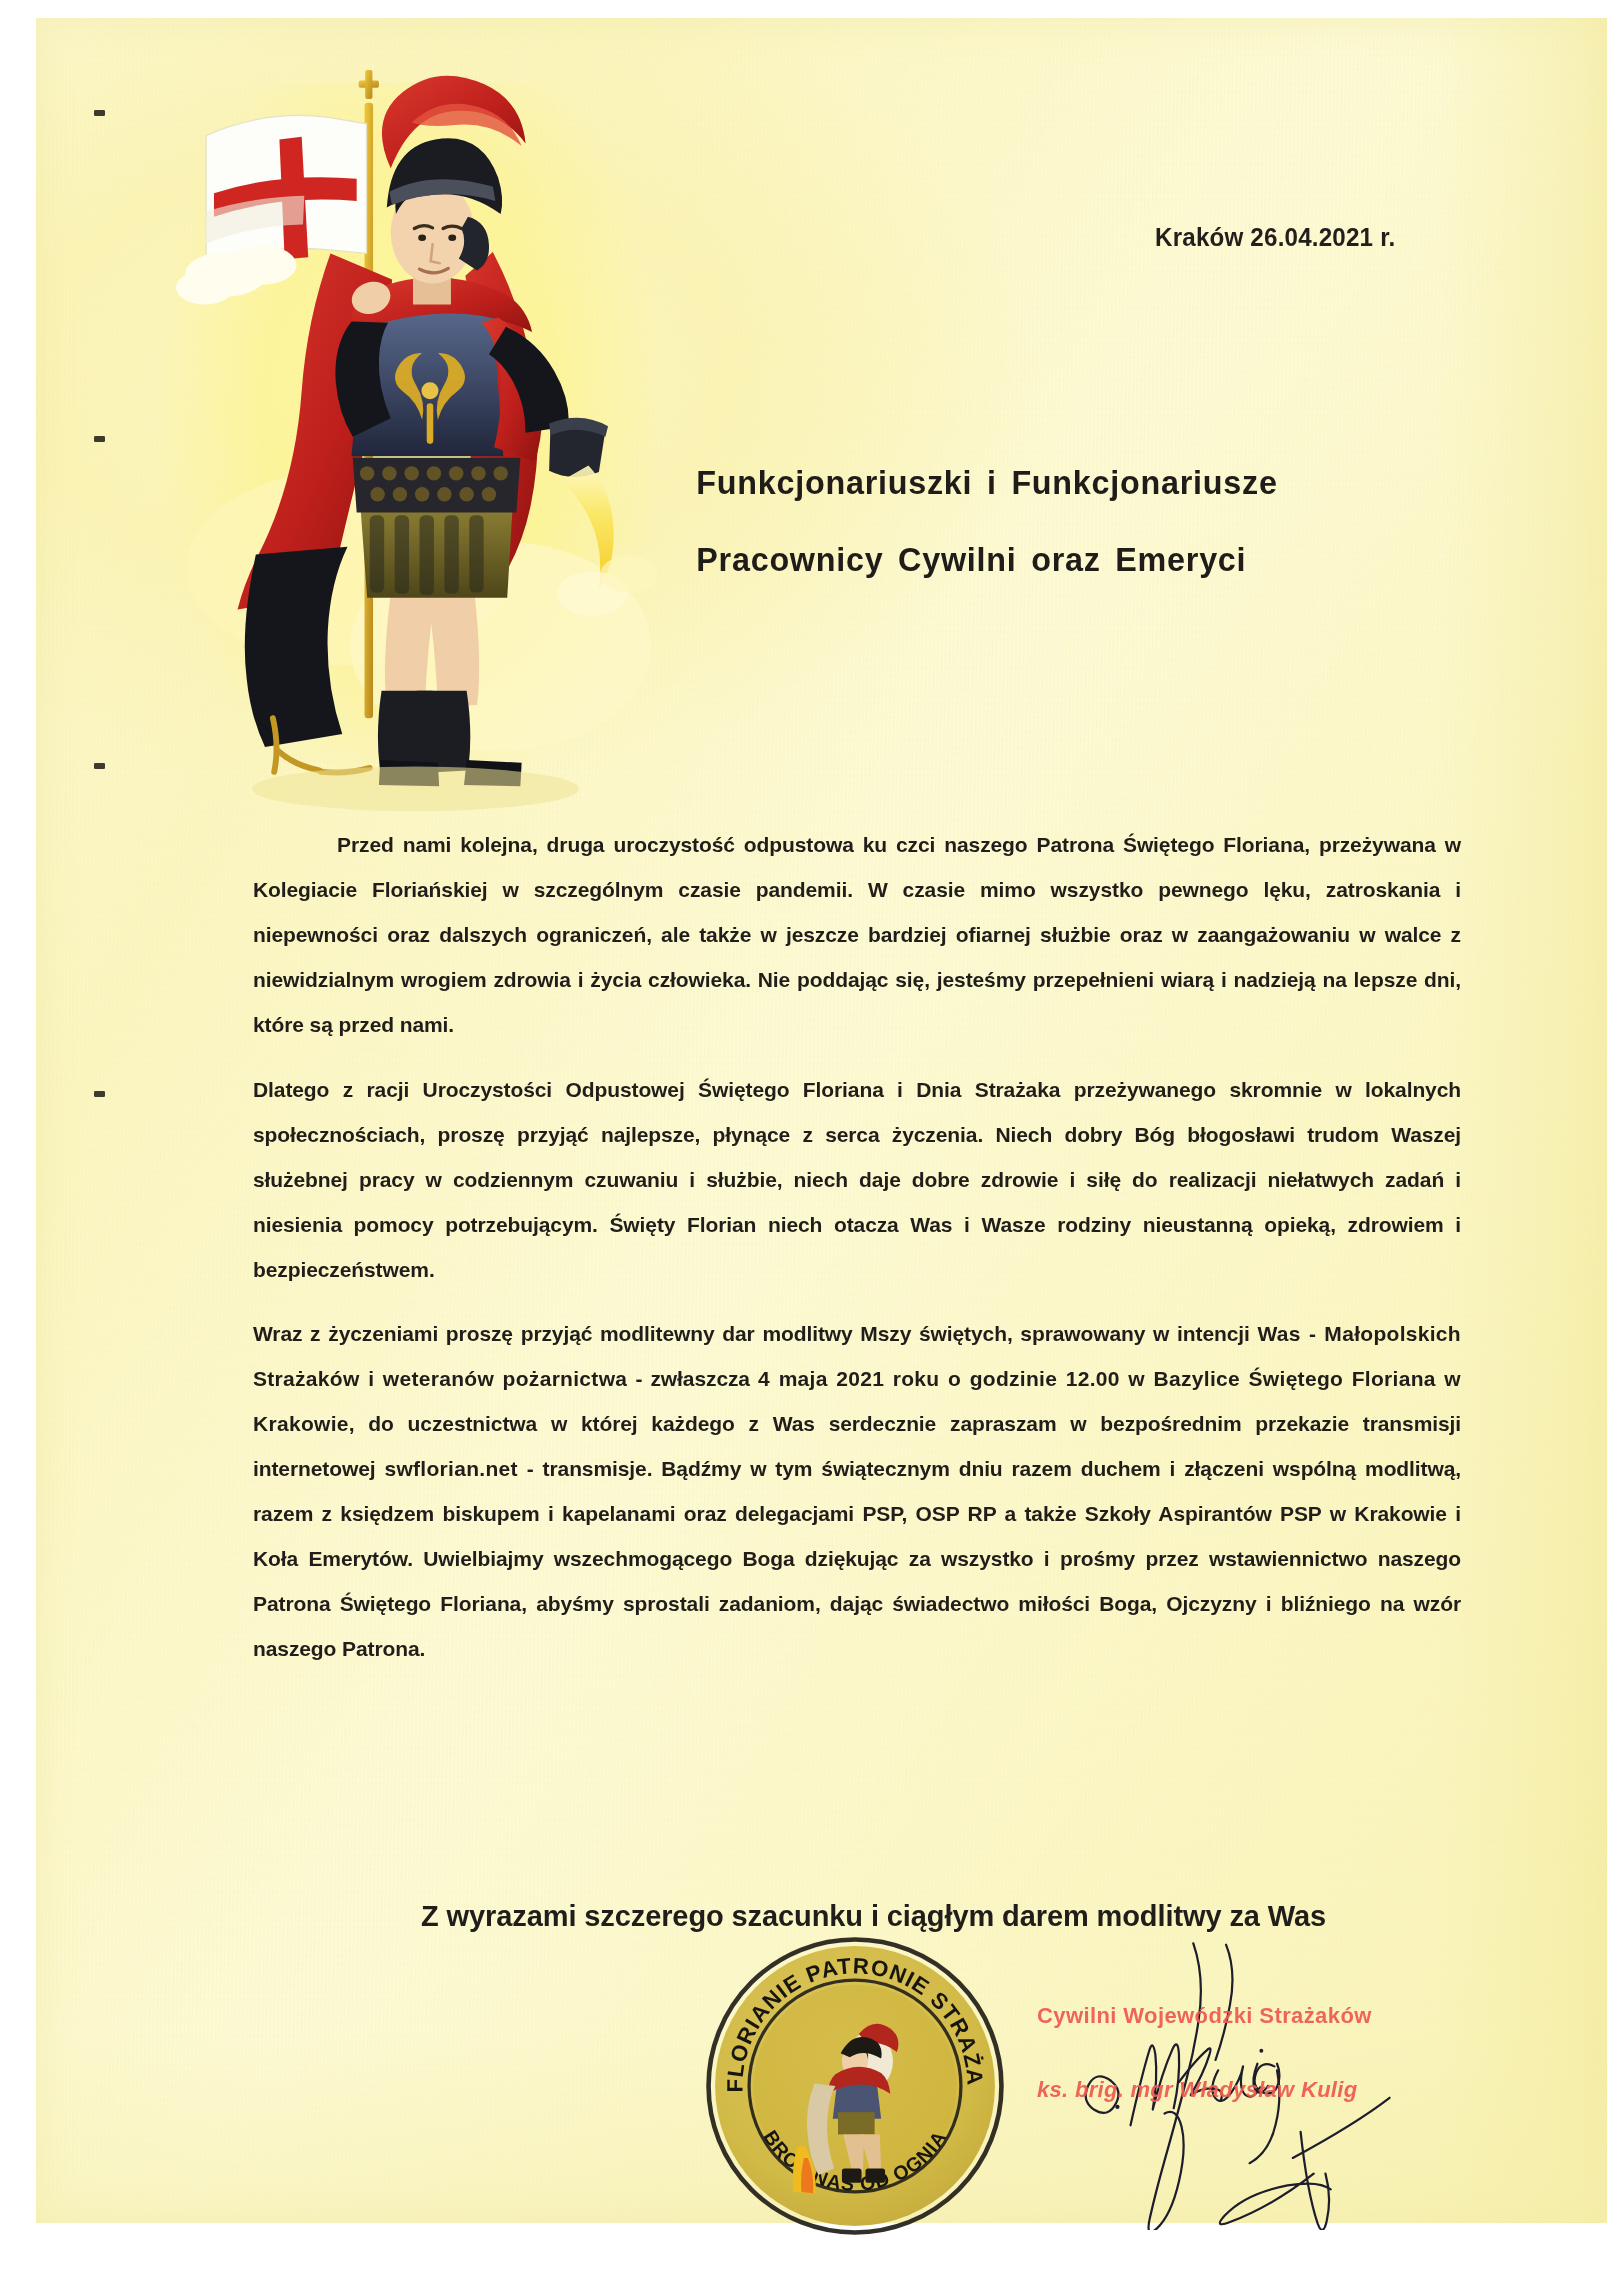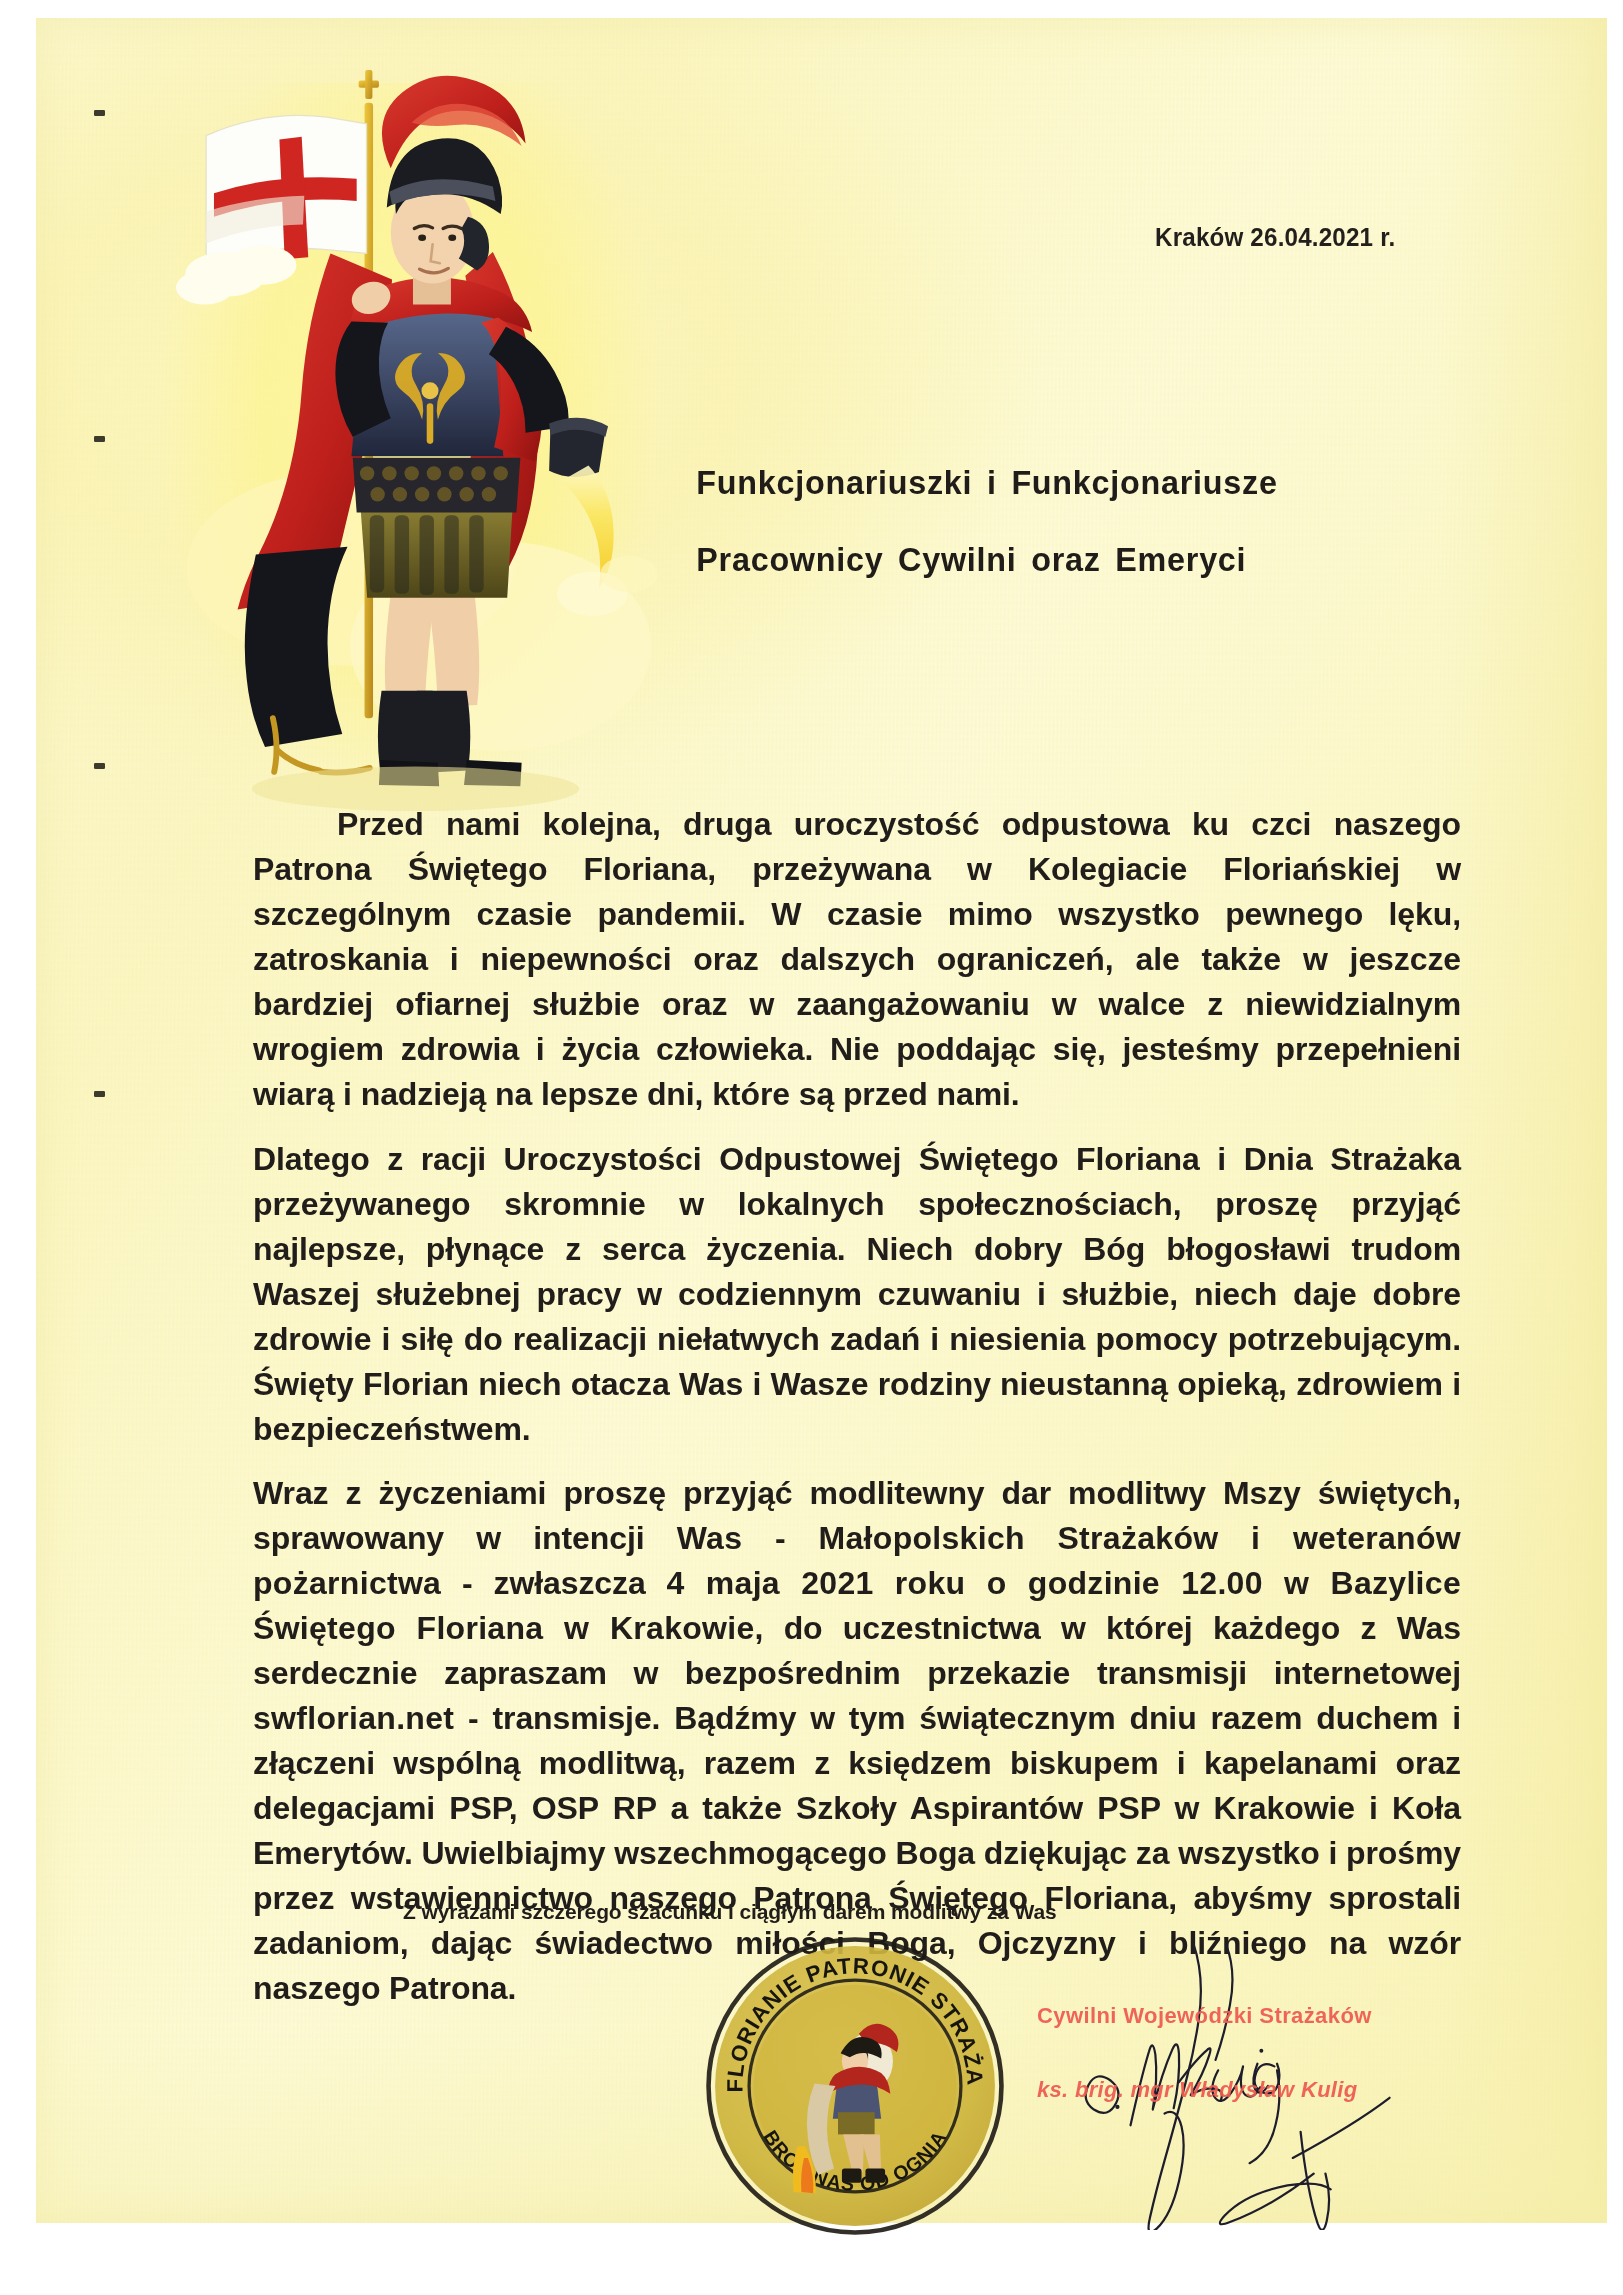--- a/index.html
+++ b/index.html
@@ -88,44 +88,44 @@
     word-spacing: 5.2px;
     margin-bottom: 38px;
     transform: scaleX(.95);
     transform-origin: center;
   }
 
   
   #body-text {
     position: absolute;
     left: 217px;
-    top: 784px;
+    top: 804px;
     width: 1208px;
     color: #201d1a;
-    font-size: 32px;
+    font-size: 21px;
     line-height: 45px;
     text-align: justify;
     font-weight: 600;
     letter-spacing: -0.1px;
   }
   #body-text p {
     margin: 0 0 19.6px 0;
     text-align: justify;
     text-justify: inter-word;
   }
   #body-text p.indented { text-indent: 84px; }
   #body-text p.last { margin-bottom: 0; }
   #body-text b { font-weight: 700; letter-spacing: 0.3px; }
 
   
   #closing-line {
     position: absolute;
-    left: 367px;
+    left: 385px;
     top: 1882px;
-    font-size: 21px;
+    font-size: 29px;
     font-weight: 600;
     color: #201d1a;
     letter-spacing: -0.1px;
   }
 
   
   #saint-illustration {
     position: absolute;
     left: 98px;
     top: 39px;

